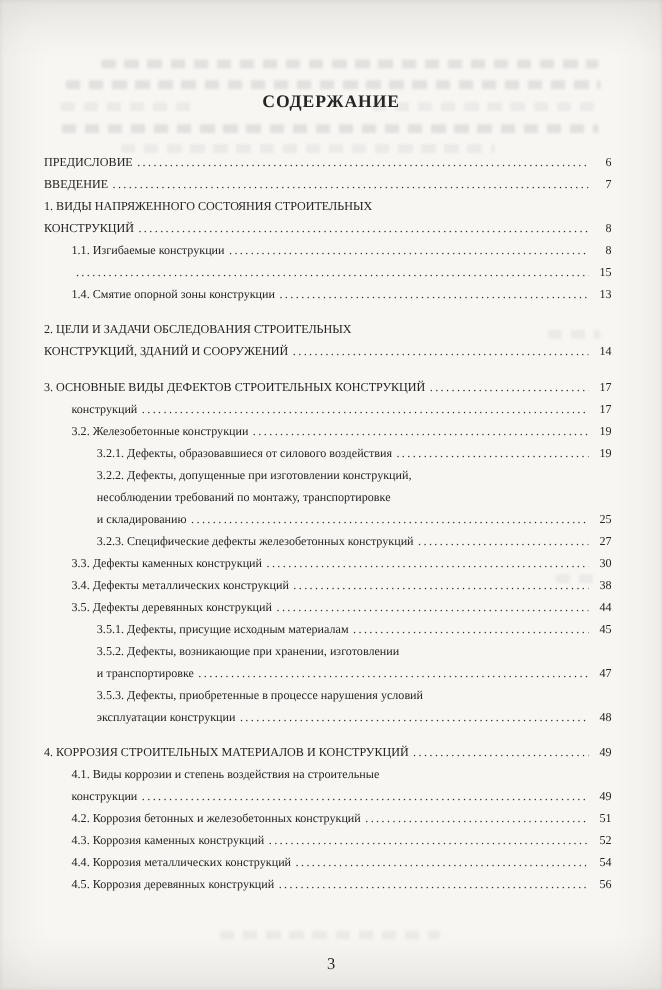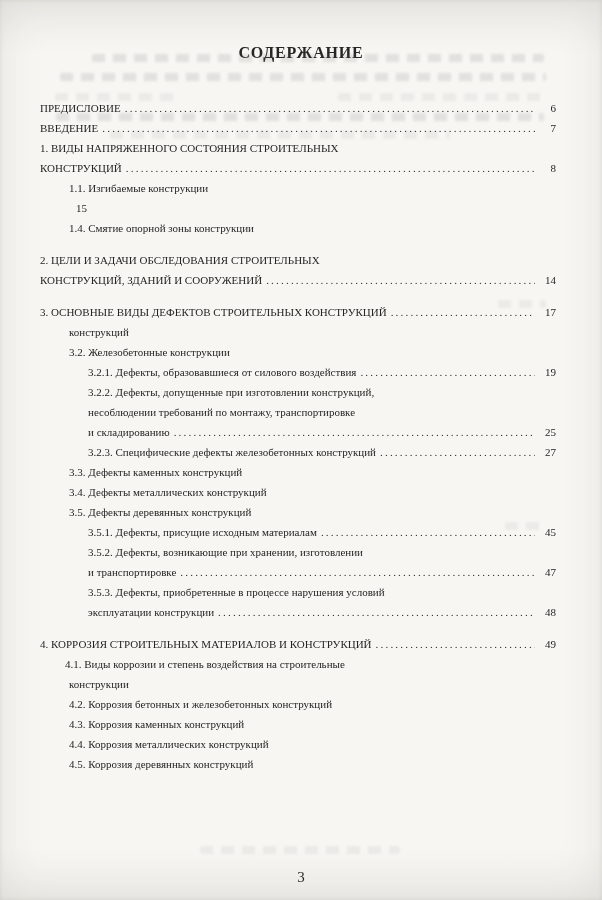--- a/index.html
+++ b/index.html
@@ -13,21 +13,21 @@
   .page {
     position: relative;
     width: 602px;
     height: 900px;
     background: linear-gradient(180deg, #efede9 0%, #f7f6f2 6%, #f7f6f2 94%, #f0eeea 100%);
     box-shadow: inset 0 0 45px rgba(60,55,45,0.10), inset 0 0 5px rgba(0,0,0,0.08);
     overflow: hidden;
     color: #252525;
   }
   .doc-title {
-    margin-top: 44px;
+    margin-top: 84px;
     text-align: center;
     font-weight: bold;
     font-size: 16px;
     line-height: 18px;
     letter-spacing: 0.8px;
   }
   .toc {
     margin: 36px 46px 0 40px;
     font-size: 11px;
   }
@@ -49,21 +49,21 @@
   .row .ld::after {
     content: "...................................................................................................................................................................";
     letter-spacing: 2.2px;
   }
   .row .pg {
     flex-shrink: 0;
     min-width: 18px;
     text-align: right;
   }
   .i0 { padding-left: 0; }
-  .i1 { padding-left: 25px; flex-direction: column; }
+  .i1 { padding-left: 25px; }
   .i2 { padding-left: 48px; }
   .gap { margin-top: 12px; }
   .footer-num {
     position: absolute;
     bottom: 14px;
     left: 0;
     width: 100%;
     text-align: center;
     font-size: 15px;
     color: #2a2a2a;

